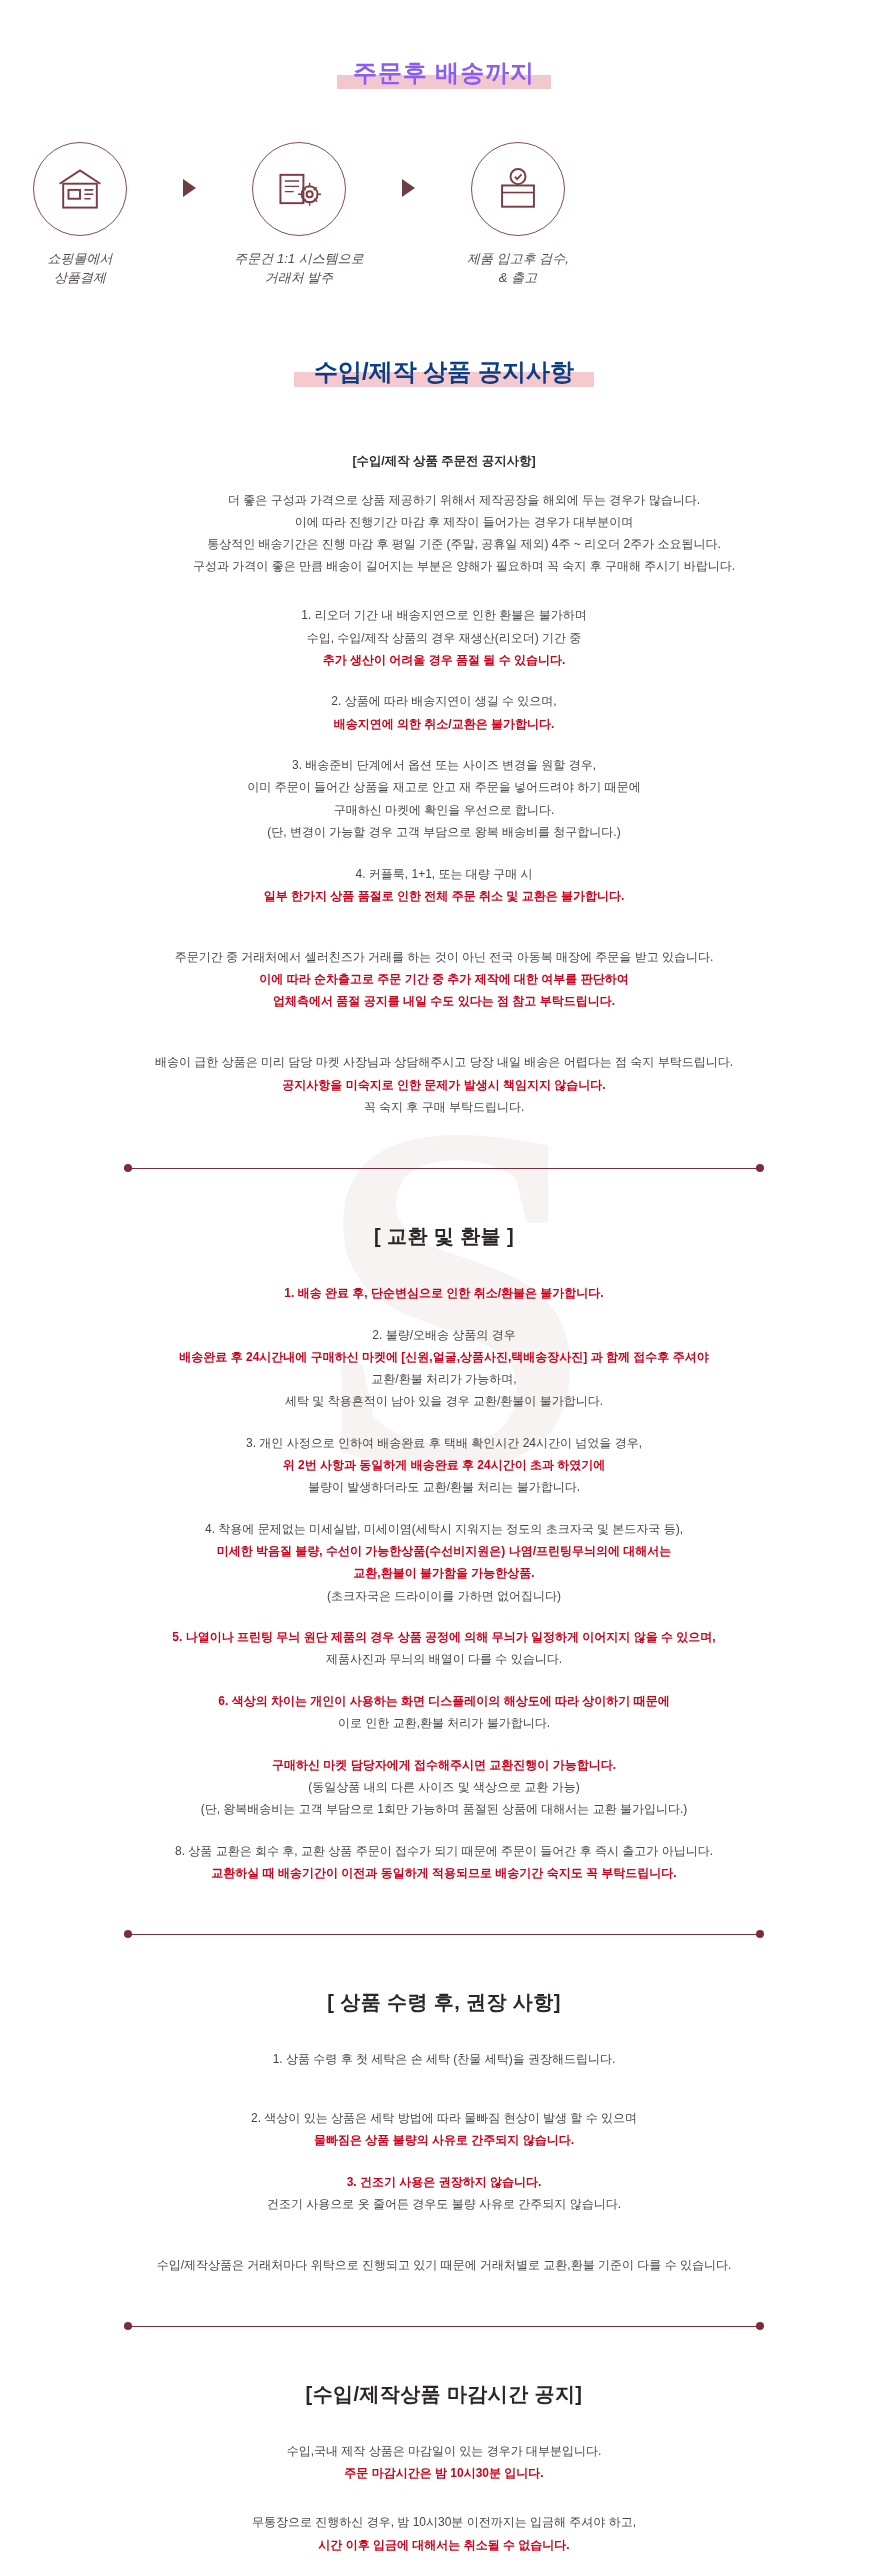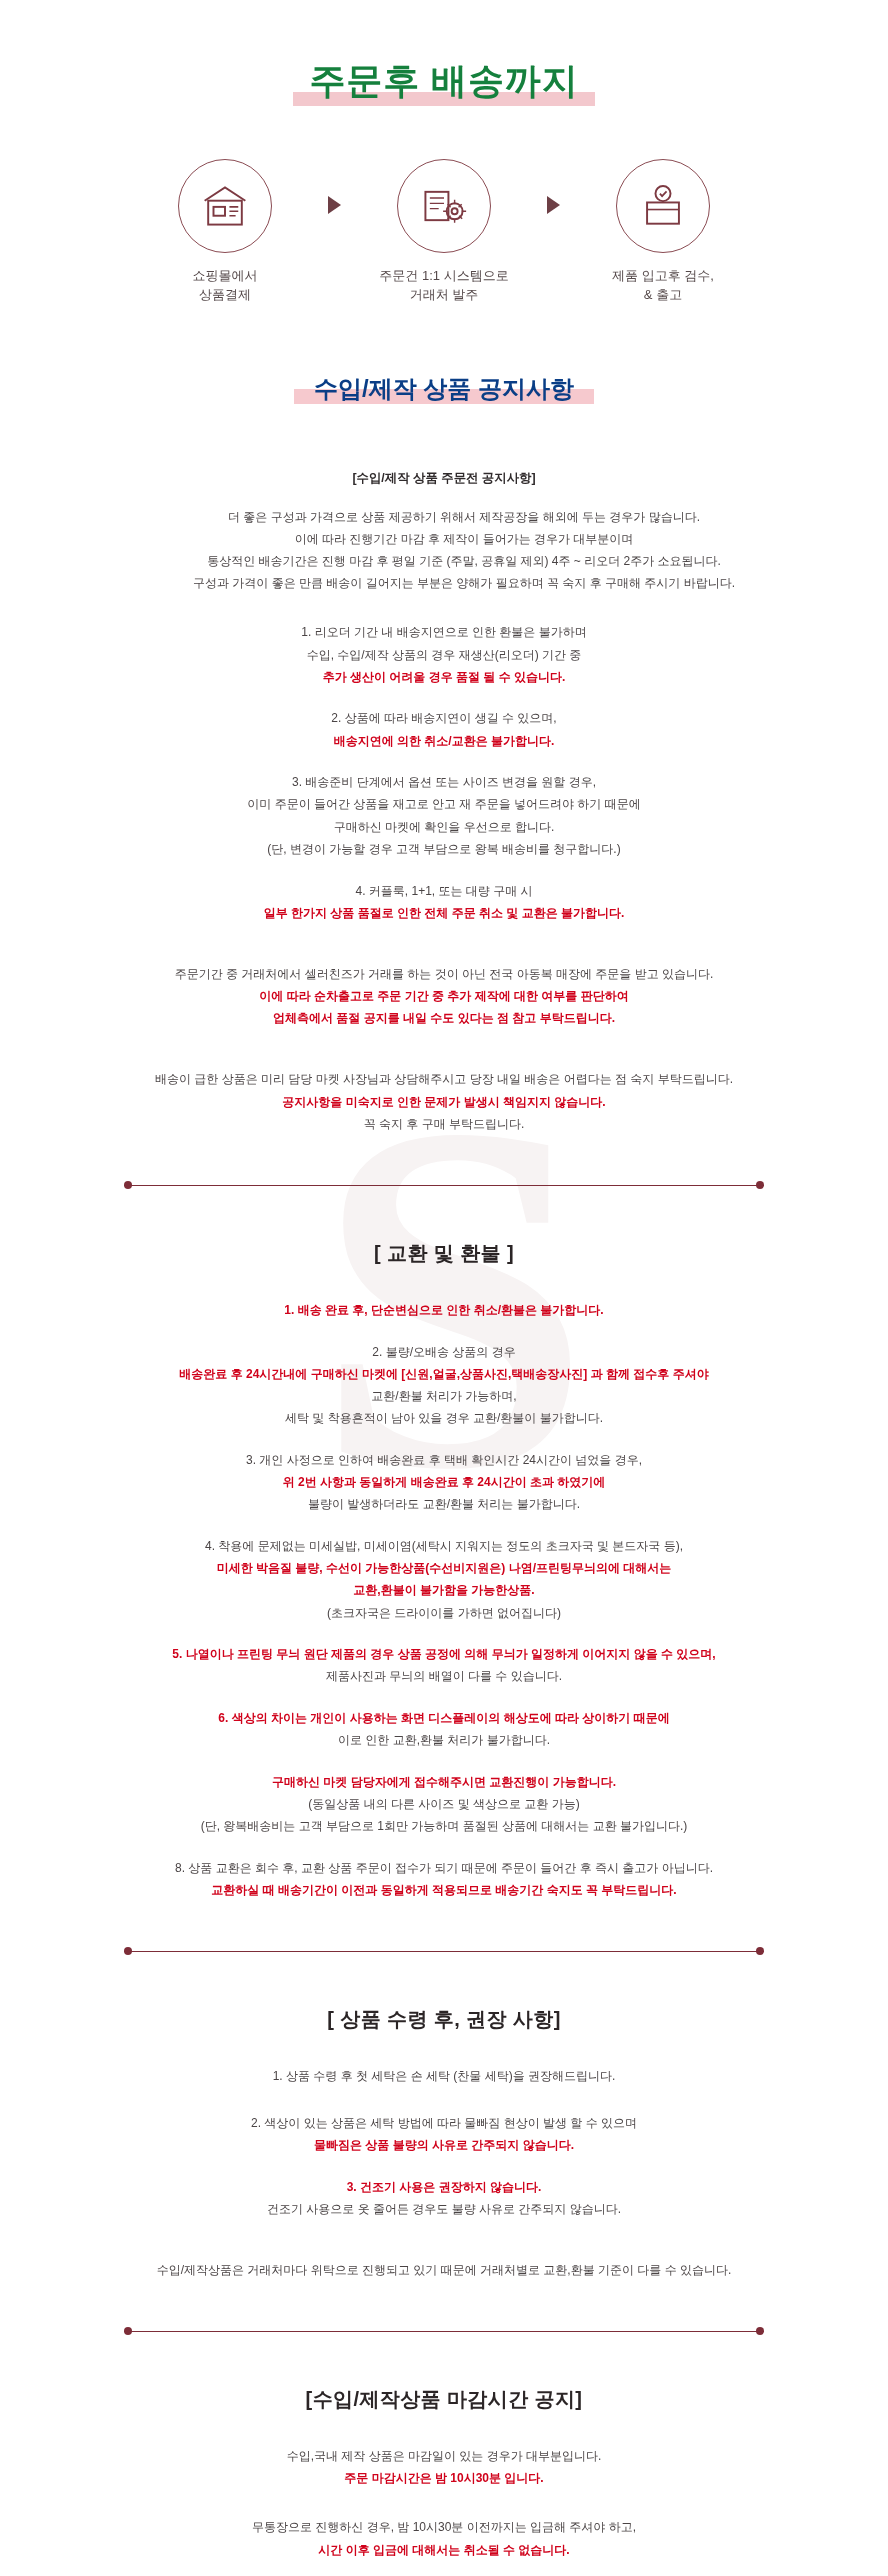--- a/index.html
+++ b/index.html
@@ -41,42 +41,43 @@
   .content { position: relative; z-index: 2; }
 
   
   .top-title-wrap {
     padding-top: 53px;
     text-align: center;
   }
   .top-title {
     display: inline-block;
     position: relative;
-    font-size: 36px;
+    font-size: 24px;
     font-weight: bold;
     letter-spacing: 0.9px;
-    color: #15803d;
+    color: #8b5cf6;
     padding: 3.6px 16px 1.8px 16px;
   }
   .top-title .hl {
     position: absolute;
     left: 0; right: 0;
     bottom: 1.8px;
     height: 14px;
     background: #f3c8cd;
     z-index: -1;
   }
 
   
   .steps {
     margin-top: 52px;
     display: flex;
     align-items: flex-start;
-    justify-content: center;
+    justify-content: flex-start;
     gap: 23px;
+    font-style: italic;
   }
   .step {
     width: 160px;
     text-align: center;
   }
   .circle {
     width: 92px;
     height: 92px;
     border-radius: 50%;
     border: 1.8px solid #8a4b52;
@@ -347,21 +348,21 @@
 
     <div class="divider">
       <span class="dot l"></span>
       <span class="line"></span>
       <span class="dot r"></span>
     </div>
 
     <div class="block">
       <div class="heading-center">[ 상품 수령 후, 권장 사항]</div>
       <div class="mt-30">
-          <div style="margin-bottom: 24px; text-align: center;">
+          <div style="margin-bottom: 36px; text-align: center;">
             <div>1. 상품 수령 후 첫 세탁은 손 세탁 (찬물 세탁)을 권장해드립니다.</div>
           </div>
           <div style="margin-bottom: 19.5px;">
             <div>2. 색상이 있는 상품은 세탁 방법에 따라 물빠짐 현상이 발생 할 수 있으며</div>
             <div class="red">물빠짐은 상품 불량의 사유로 간주되지 않습니다.</div>
           </div>
           <div style="margin-bottom: 19.5px;">
             <div class="red">3. 건조기 사용은 권장하지 않습니다.</div>
             <div>건조기 사용으로 옷 줄어든 경우도 불량 사유로 간주되지 않습니다.</div>
           </div>

